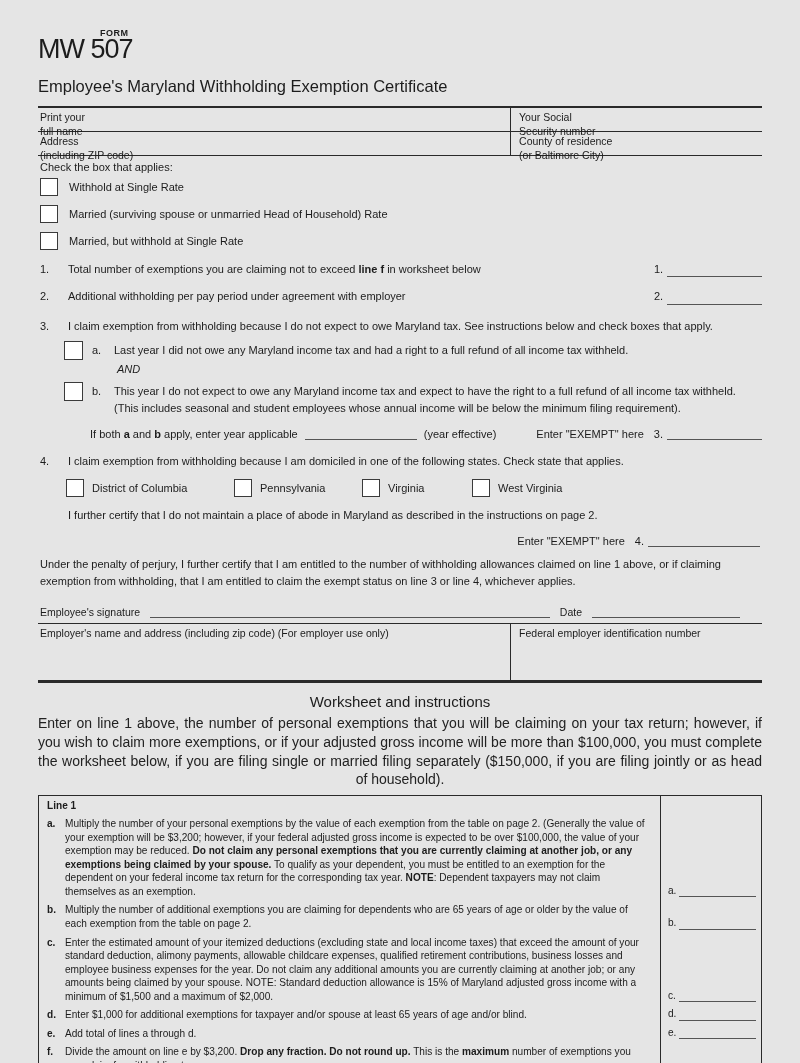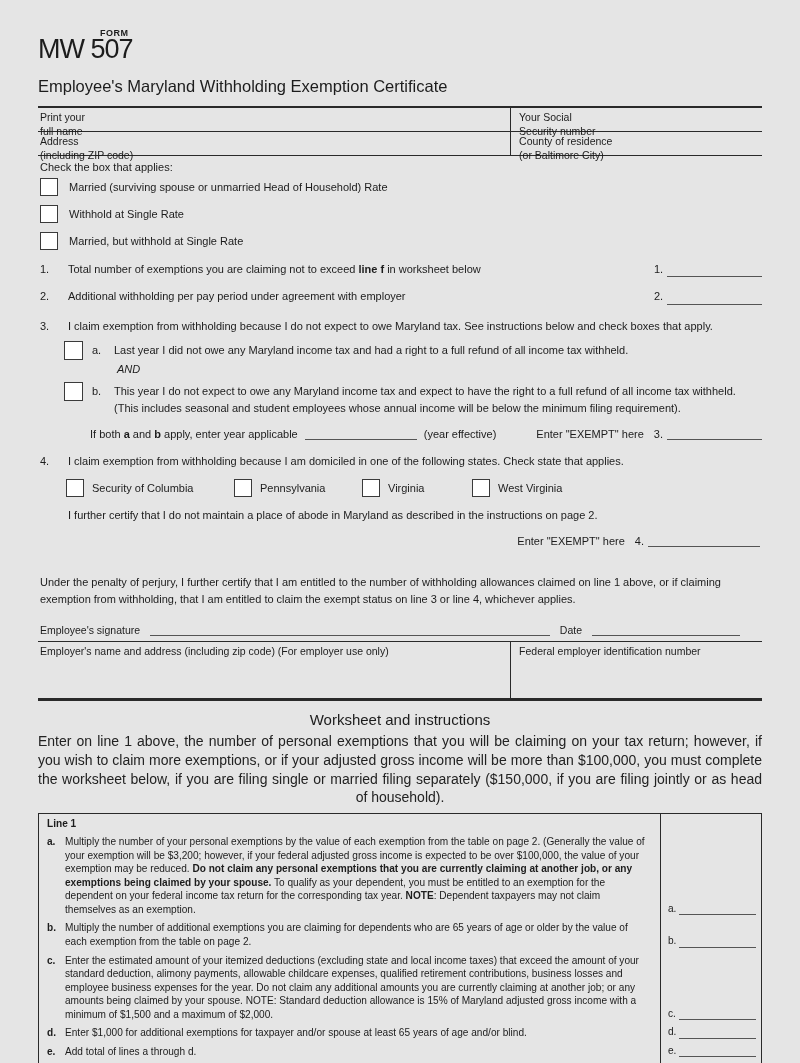--- a/index.html
+++ b/index.html
@@ -51,21 +51,21 @@
 
   .states{display:flex;margin:9px 0 0 28px;align-items:center}
   .state{display:flex;align-items:center}
   .state .checkbox{margin-right:8px}
   .state:nth-child(1){width:168px}
   .state:nth-child(2){width:128px}
   .state:nth-child(3){width:110px}
   .indent{margin-left:30px;margin-top:11px;line-height:1.45}
   .exempt-row{display:flex;align-items:flex-end;justify-content:flex-end;margin-top:12px;padding-right:2px}
 
-  .perjury{margin-top:27px;margin-left:2px;line-height:1.5}
+  .perjury{margin-top:9px;margin-left:2px;line-height:1.5}
 
   
   .sig-row{display:flex;align-items:center;margin-top:17px;font-size:10.5px;padding:0 0 5px 2px}
   .sig-line{flex:1;border-bottom:1.5px solid #555;height:11px;margin:0 10px}
   .date-line{width:148px;border-bottom:1.5px solid #555;height:11px;margin-left:10px;margin-right:22px}
   .emp-grid{display:grid;grid-template-columns:65.2% 34.8%;border-top:1.6px solid #2a2a2a;border-bottom:3px solid #2a2a2a}
   .emp-cell{height:56px;font-size:10.5px;padding:3px 0 0 2px;box-sizing:border-box}
   .emp-cell.rt{border-left:1.6px solid #2a2a2a;padding-left:8px}
 
   
@@ -100,25 +100,25 @@
 Security number</div>
     <div class="id-cell">Address
 (including ZIP code)</div>
     <div class="id-cell rt">County of residence
 (or Baltimore City)</div>
   </div>
 
   <div class="check-heading">Check the box that applies:</div>
   <div class="cb-row">
     <span class="checkbox"></span>
-    <span>Married (surviving spouse or unmarried Head of Household) Rate</span>
+    <span>Withhold at Single Rate</span>
   </div>
   <div class="cb-row">
     <span class="checkbox"></span>
-    <span>Withhold at Single Rate</span>
+    <span>Married (surviving spouse or unmarried Head of Household) Rate</span>
   </div>
   <div class="cb-row">
     <span class="checkbox"></span>
     <span>Married, but withhold at Single Rate</span>
   </div>
 
   <div class="numline">
     <span class="num">1.</span>
     <span class="numtext"><span>Total number of exemptions you are claiming not to exceed </span><span class="b">line f</span><span> in worksheet below</span></span>
     <span class="entry">
@@ -165,21 +165,21 @@
   </div>
 
   <div class="sect">
     <div class="sect-head">
       <span class="num">4.</span>
       <span class="numtext">I claim exemption from withholding because I am domiciled in one of the following states. Check state that applies.</span>
     </div>
     <div class="states">
       <span class="state">
         <span class="checkbox"></span>
-        <span>Security of Columbia</span>
+        <span>District of Columbia</span>
       </span>
       <span class="state">
         <span class="checkbox"></span>
         <span>Pennsylvania</span>
       </span>
       <span class="state">
         <span class="checkbox"></span>
         <span>Virginia</span>
       </span>
       <span class="state">

